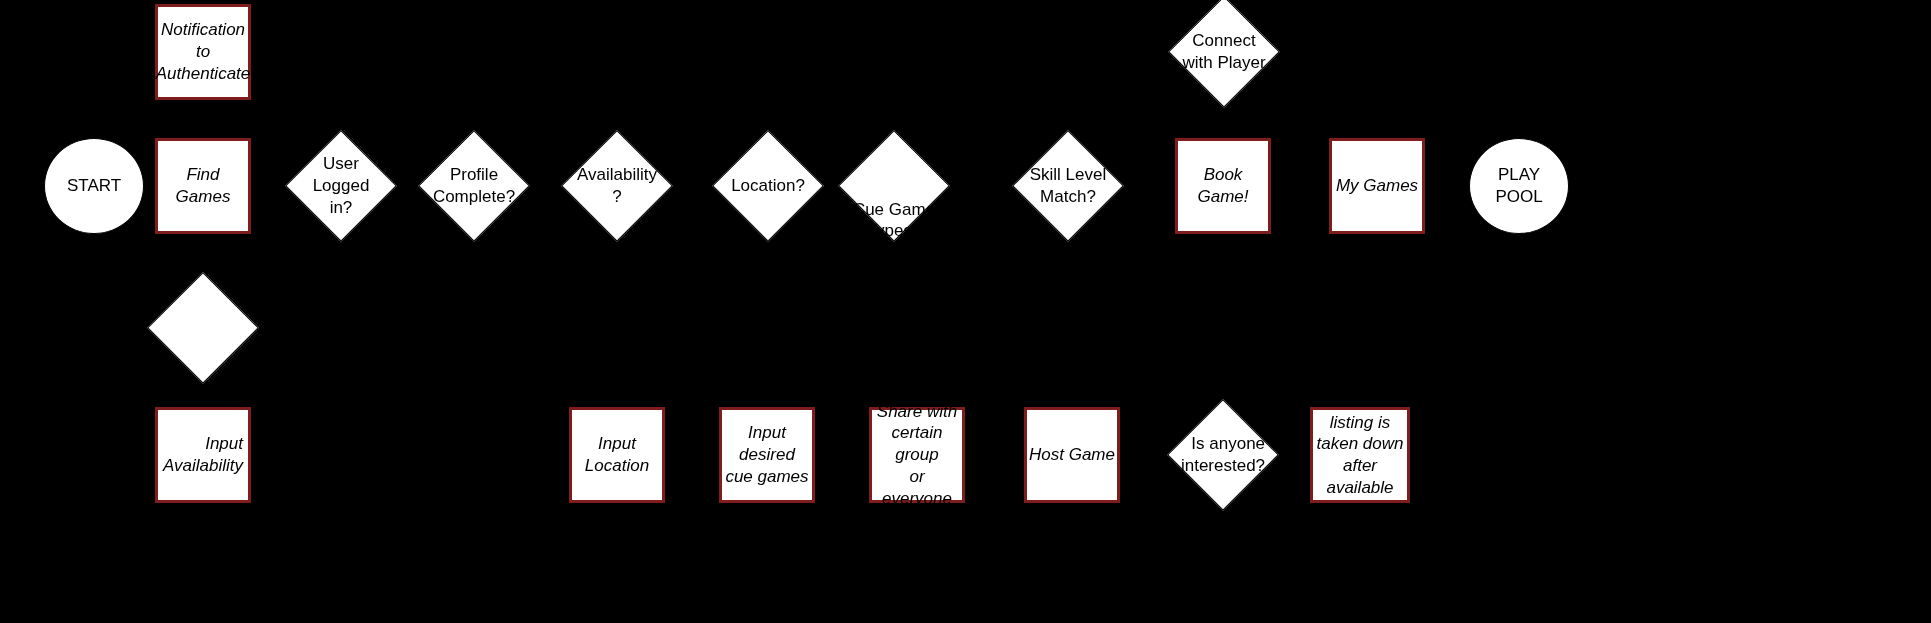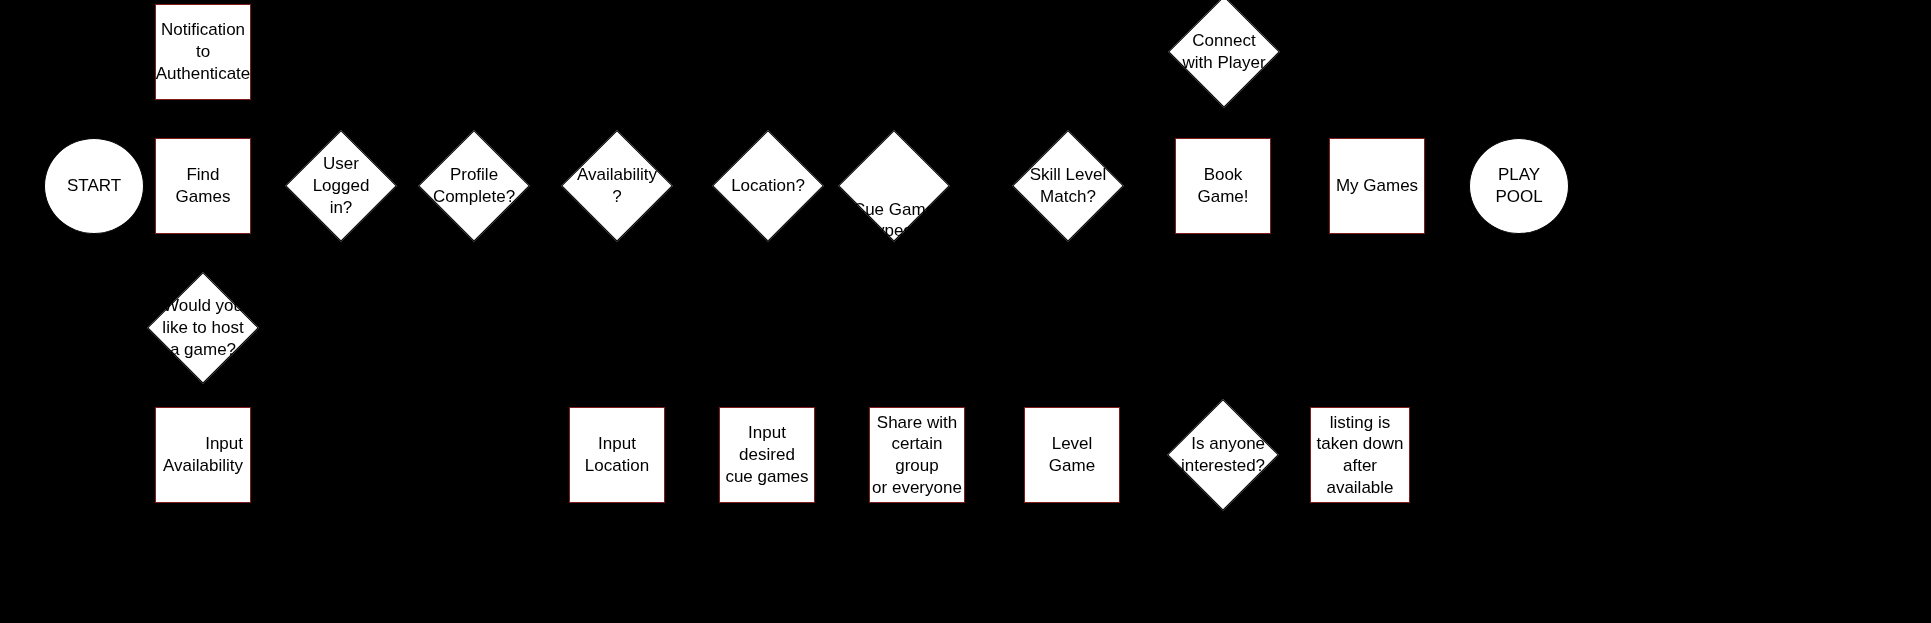--- a/index.html
+++ b/index.html
@@ -23,21 +23,22 @@
     justify-content: center;
     text-align: center;
     color: #000000;
     font-size: 17px;
     line-height: 1.28;
     white-space: pre-line;
   }
   
   .shape-rect {
     background: #ffffff;
-    border: 1px solid #7f1d1d;
+    border: 3px solid #7f1d1d;
+    font-style: italic;
   }
   
   .shape-circle {
     background: #ffffff;
     border: 1px solid #000000;
     border-radius: 50%;
   }
   
   .shape-diamond {
     background: transparent;
@@ -110,32 +111,30 @@
 ?</span></div>
       <div class="node shape-diamond" style="left: 712px; top: 130px; width: 112px; height: 112px;"><div class="diamond-bg"></div><span class="node-label">Location?</span></div>
       <div class="node shape-diamond" style="left: 838px; top: 130px; width: 112px; height: 112px; align-items: flex-end;"><div class="diamond-bg"></div><span class="node-label">Cue Game
 Types?</span></div>
       <div class="node shape-diamond" style="left: 1012px; top: 130px; width: 112px; height: 112px;"><div class="diamond-bg"></div><span class="node-label">Skill Level
 Match?</span></div>
       <div class="node shape-rect" style="left: 1175px; top: 138px; width: 96px; height: 96px;"><span class="node-label">Book Game!</span></div>
       <div class="node shape-rect" style="left: 1329px; top: 138px; width: 96px; height: 96px;"><span class="node-label">My Games</span></div>
       <div class="node shape-circle" style="left: 1469px; top: 138px; width: 100px; height: 96px;"><span class="node-label">PLAY
 POOL</span></div>
-      <div class="node shape-diamond" style="left: 147px; top: 272px; width: 112px; height: 112px;"><div class="diamond-bg"></div><span class="node-label">Would you
-like to host
-a game?</span></div>
+      <div class="node shape-diamond" style="left: 147px; top: 272px; width: 112px; height: 112px;"><div class="diamond-bg"></div></div>
       <div class="node shape-rect" style="left: 155px; top: 407px; width: 96px; height: 96px; text-align: right;"><span class="node-label">Input
 Availability</span></div>
       <div class="node shape-rect" style="left: 569px; top: 407px; width: 96px; height: 96px;"><span class="node-label">Input Location</span></div>
       <div class="node shape-rect" style="left: 719px; top: 407px; width: 96px; height: 96px;"><span class="node-label">Input desired
 cue games</span></div>
       <div class="node shape-rect" style="left: 869px; top: 407px; width: 96px; height: 96px;"><span class="node-label">Share with
 certain group
 or everyone</span></div>
-      <div class="node shape-rect" style="left: 1024px; top: 407px; width: 96px; height: 96px;"><span class="node-label">Level Game</span></div>
+      <div class="node shape-rect" style="left: 1024px; top: 407px; width: 96px; height: 96px;"><span class="node-label">Host Game</span></div>
       <div class="node shape-diamond" style="left: 1167px; top: 399px; width: 112px; height: 112px; text-align: right;"><div class="diamond-bg"></div><span class="node-label">Is anyone
 interested?</span></div>
       <div class="node shape-rect" style="left: 1310px; top: 407px; width: 100px; height: 96px;"><span class="node-label">Game listing is
 taken down
 after available
 time is up</span></div>
     </div>
 </div>
 
 </body></html>

